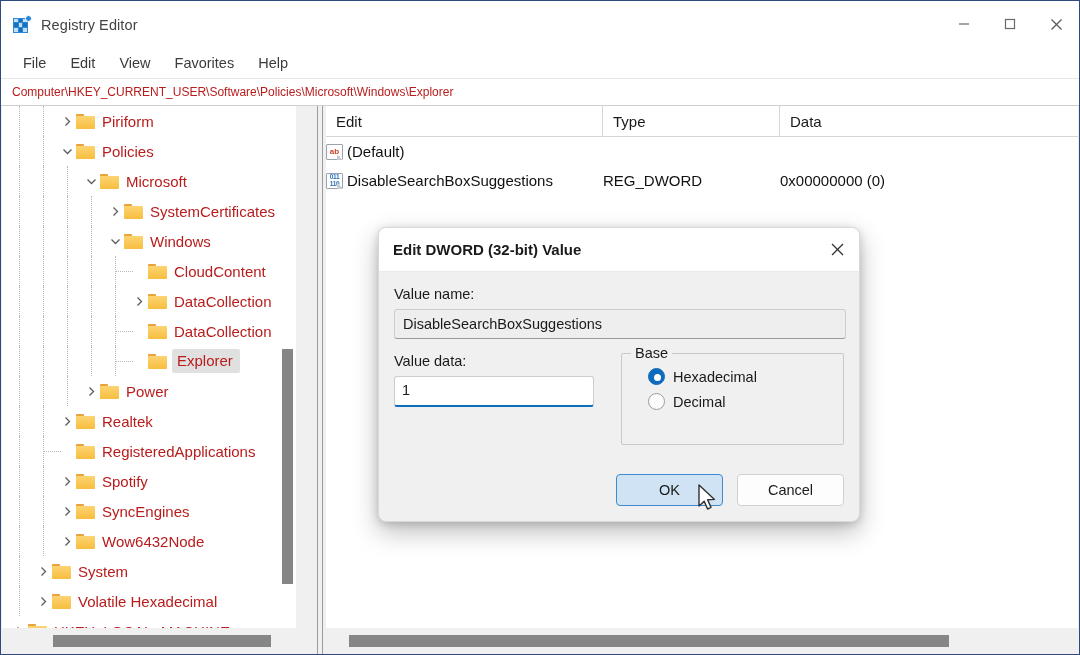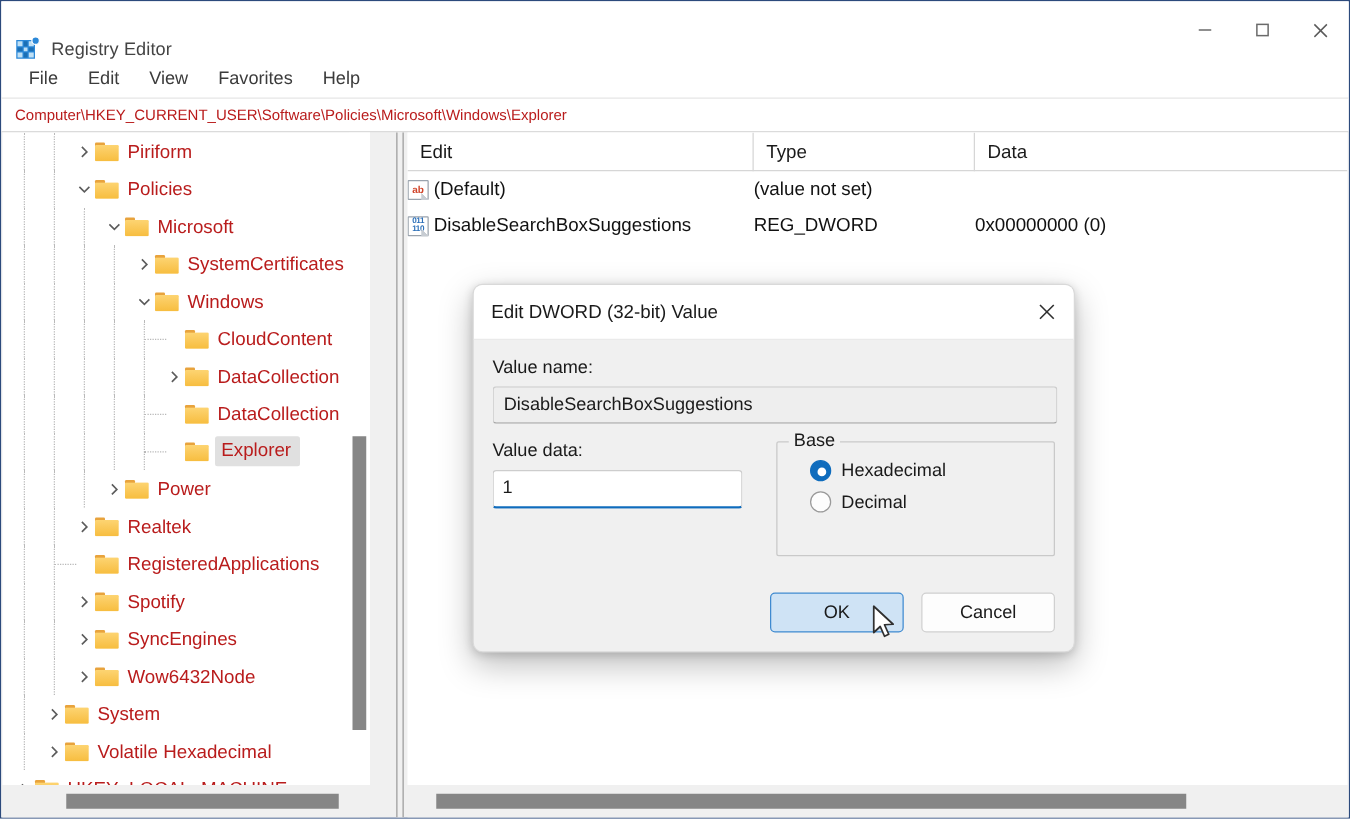--- a/index.html
+++ b/index.html
@@ -16,21 +16,21 @@
     width: 1080px; height: 655px;
     background: #ffffff;
     border: 1px solid #2c4a7c;
     overflow: hidden;
   }
 
   
   .titlebar {
     position: absolute; left: 0; top: 0; width: 1078px; height: 47px;
     background: #ffffff;
-    display: flex; align-items: flex-end;
+    display: flex; align-items: center;
   }
   .app-icon {
     width: 18px; height: 18px; margin-left: 12px; margin-right: 10px;
     position: relative; flex: none;
   }
   .app-icon .grid {
     position: absolute; left: 0; top: 2px; width: 15px; height: 15px;
     background: #2b88d8;
     display: grid; grid-template-columns: 1fr 1fr 1fr; grid-template-rows: 1fr 1fr 1fr;
     gap: 1px; padding: 1px;
@@ -163,21 +163,21 @@
 
   
   .dlg {
     position: absolute; left: 377px; top: 226px; width: 482px; height: 295px;
     background: #f0f0f0; border-radius: 8px;
     box-shadow: 0 10px 26px rgba(0,0,0,.26), 0 2px 8px rgba(0,0,0,.16);
     overflow: hidden; border: 1px solid #d9d9d9;
   }
   .dlg-title {
     height: 44px; background: #ffffff; display: flex; align-items: center;
-    padding-left: 14px; border-bottom: 1px solid #eaeaea;
+    padding-left: 14px; border-bottom: 1px solid #eaeaea; font-weight: bold;
   }
   .dlg-title .t { font-size: 15px; color: #1a1a1a; flex: 1; }
   .dlg-close {
     width: 44px; height: 43px; display: flex; align-items: center; justify-content: center;
     color: #3a3a3a;
   }
   .dlg-body { position: relative; height: 250px; padding: 14px 15px 0 15px; }
   .flabel { font-size: 14.5px; color: #1a1a1a; margin-bottom: 7px; }
   .vname-input {
     width: 452px; height: 30px; background: #eeeeee; border: 1px solid #cdcdcd;
@@ -586,21 +586,20 @@
       <div id="list-rows">
           <div class="lrow">
             <div class="c" style="width: 277px;">
               <span class="vicon sz">
                 <span class="pg"></span>
                 <span class="txt">ab</span>
                 <span class="fold"></span>
               </span>
               <span>(Default)</span>
             </div>
-            <div class="c" style="width: 298px;">(value not set)</div>
           </div>
           <div class="lrow">
             <div class="c" style="width: 277px;">
               <span class="vicon dw">
                 <span class="pg"></span>
                 <span class="txt">011<br>110</span>
                 <span class="fold"></span>
               </span>
               <span>DisableSearchBoxSuggestions</span>
             </div>

